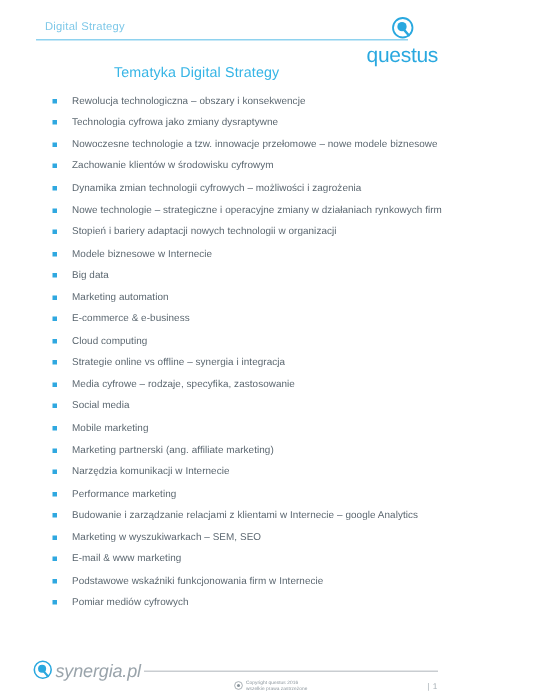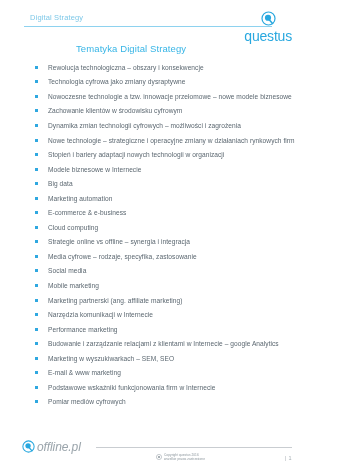--- a/index.html
+++ b/index.html
@@ -312,21 +312,21 @@
 
   <div class="footer">
     <div class="footer-brand">
       <span class="footer-mark">
         <svg viewBox="0 0 30 30" width="13" height="13" aria-hidden="true">
           <circle cx="15" cy="15" r="13" fill="none" stroke="#29a8df" stroke-width="2.4"></circle>
           <circle cx="14" cy="13.5" r="6.2" fill="#29a8df"></circle>
           <path d="M16.5 17.5 L23 25" stroke="#29a8df" stroke-width="3.2" stroke-linecap="round"></path>
         </svg>
       </span>
-      <span class="footer-brand-text">offline.pl</span>
+      <span class="footer-brand-text">synergia.pl</span>
     </div>
 
     <div class="footer-rule"></div>
 
     <div class="copyright">
       <span class="cc-mark">
         <svg viewBox="0 0 20 20" width="6" height="6" aria-hidden="true">
           <circle cx="10" cy="10" r="8.6" fill="none" stroke="#8a949b" stroke-width="1.6"></circle>
           <circle cx="10" cy="10" r="3.4" fill="#8a949b"></circle>
         </svg>

